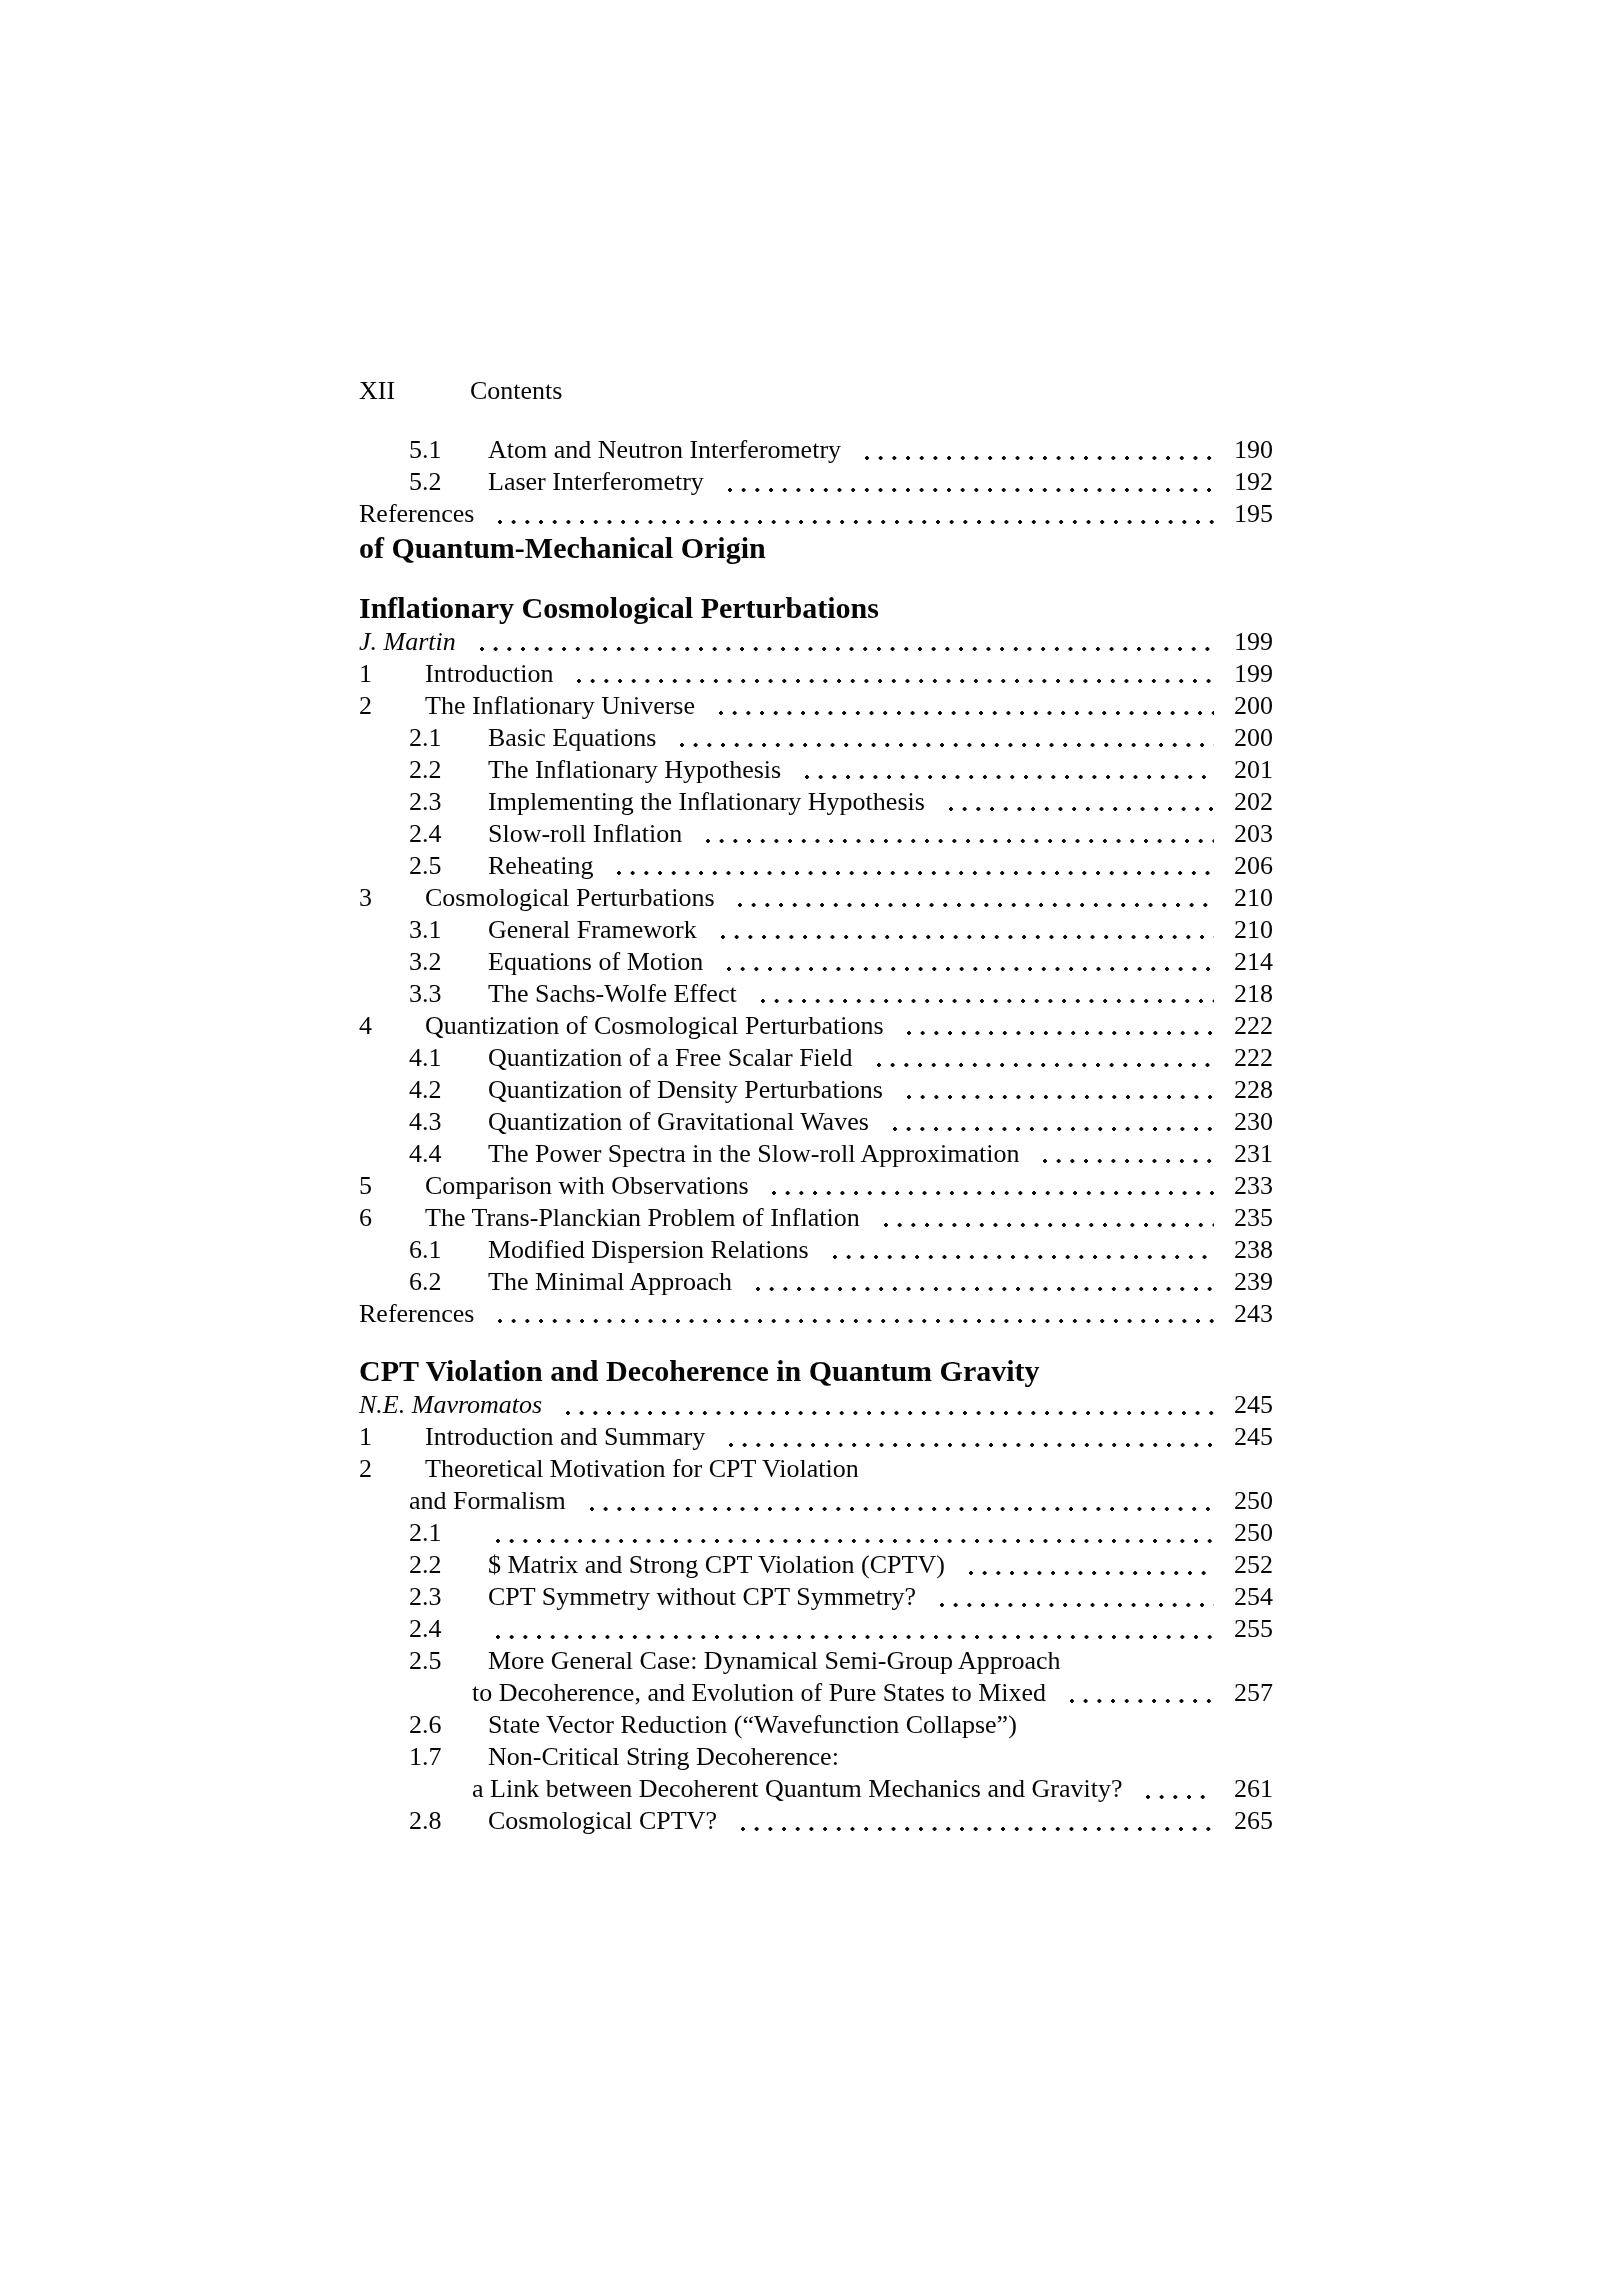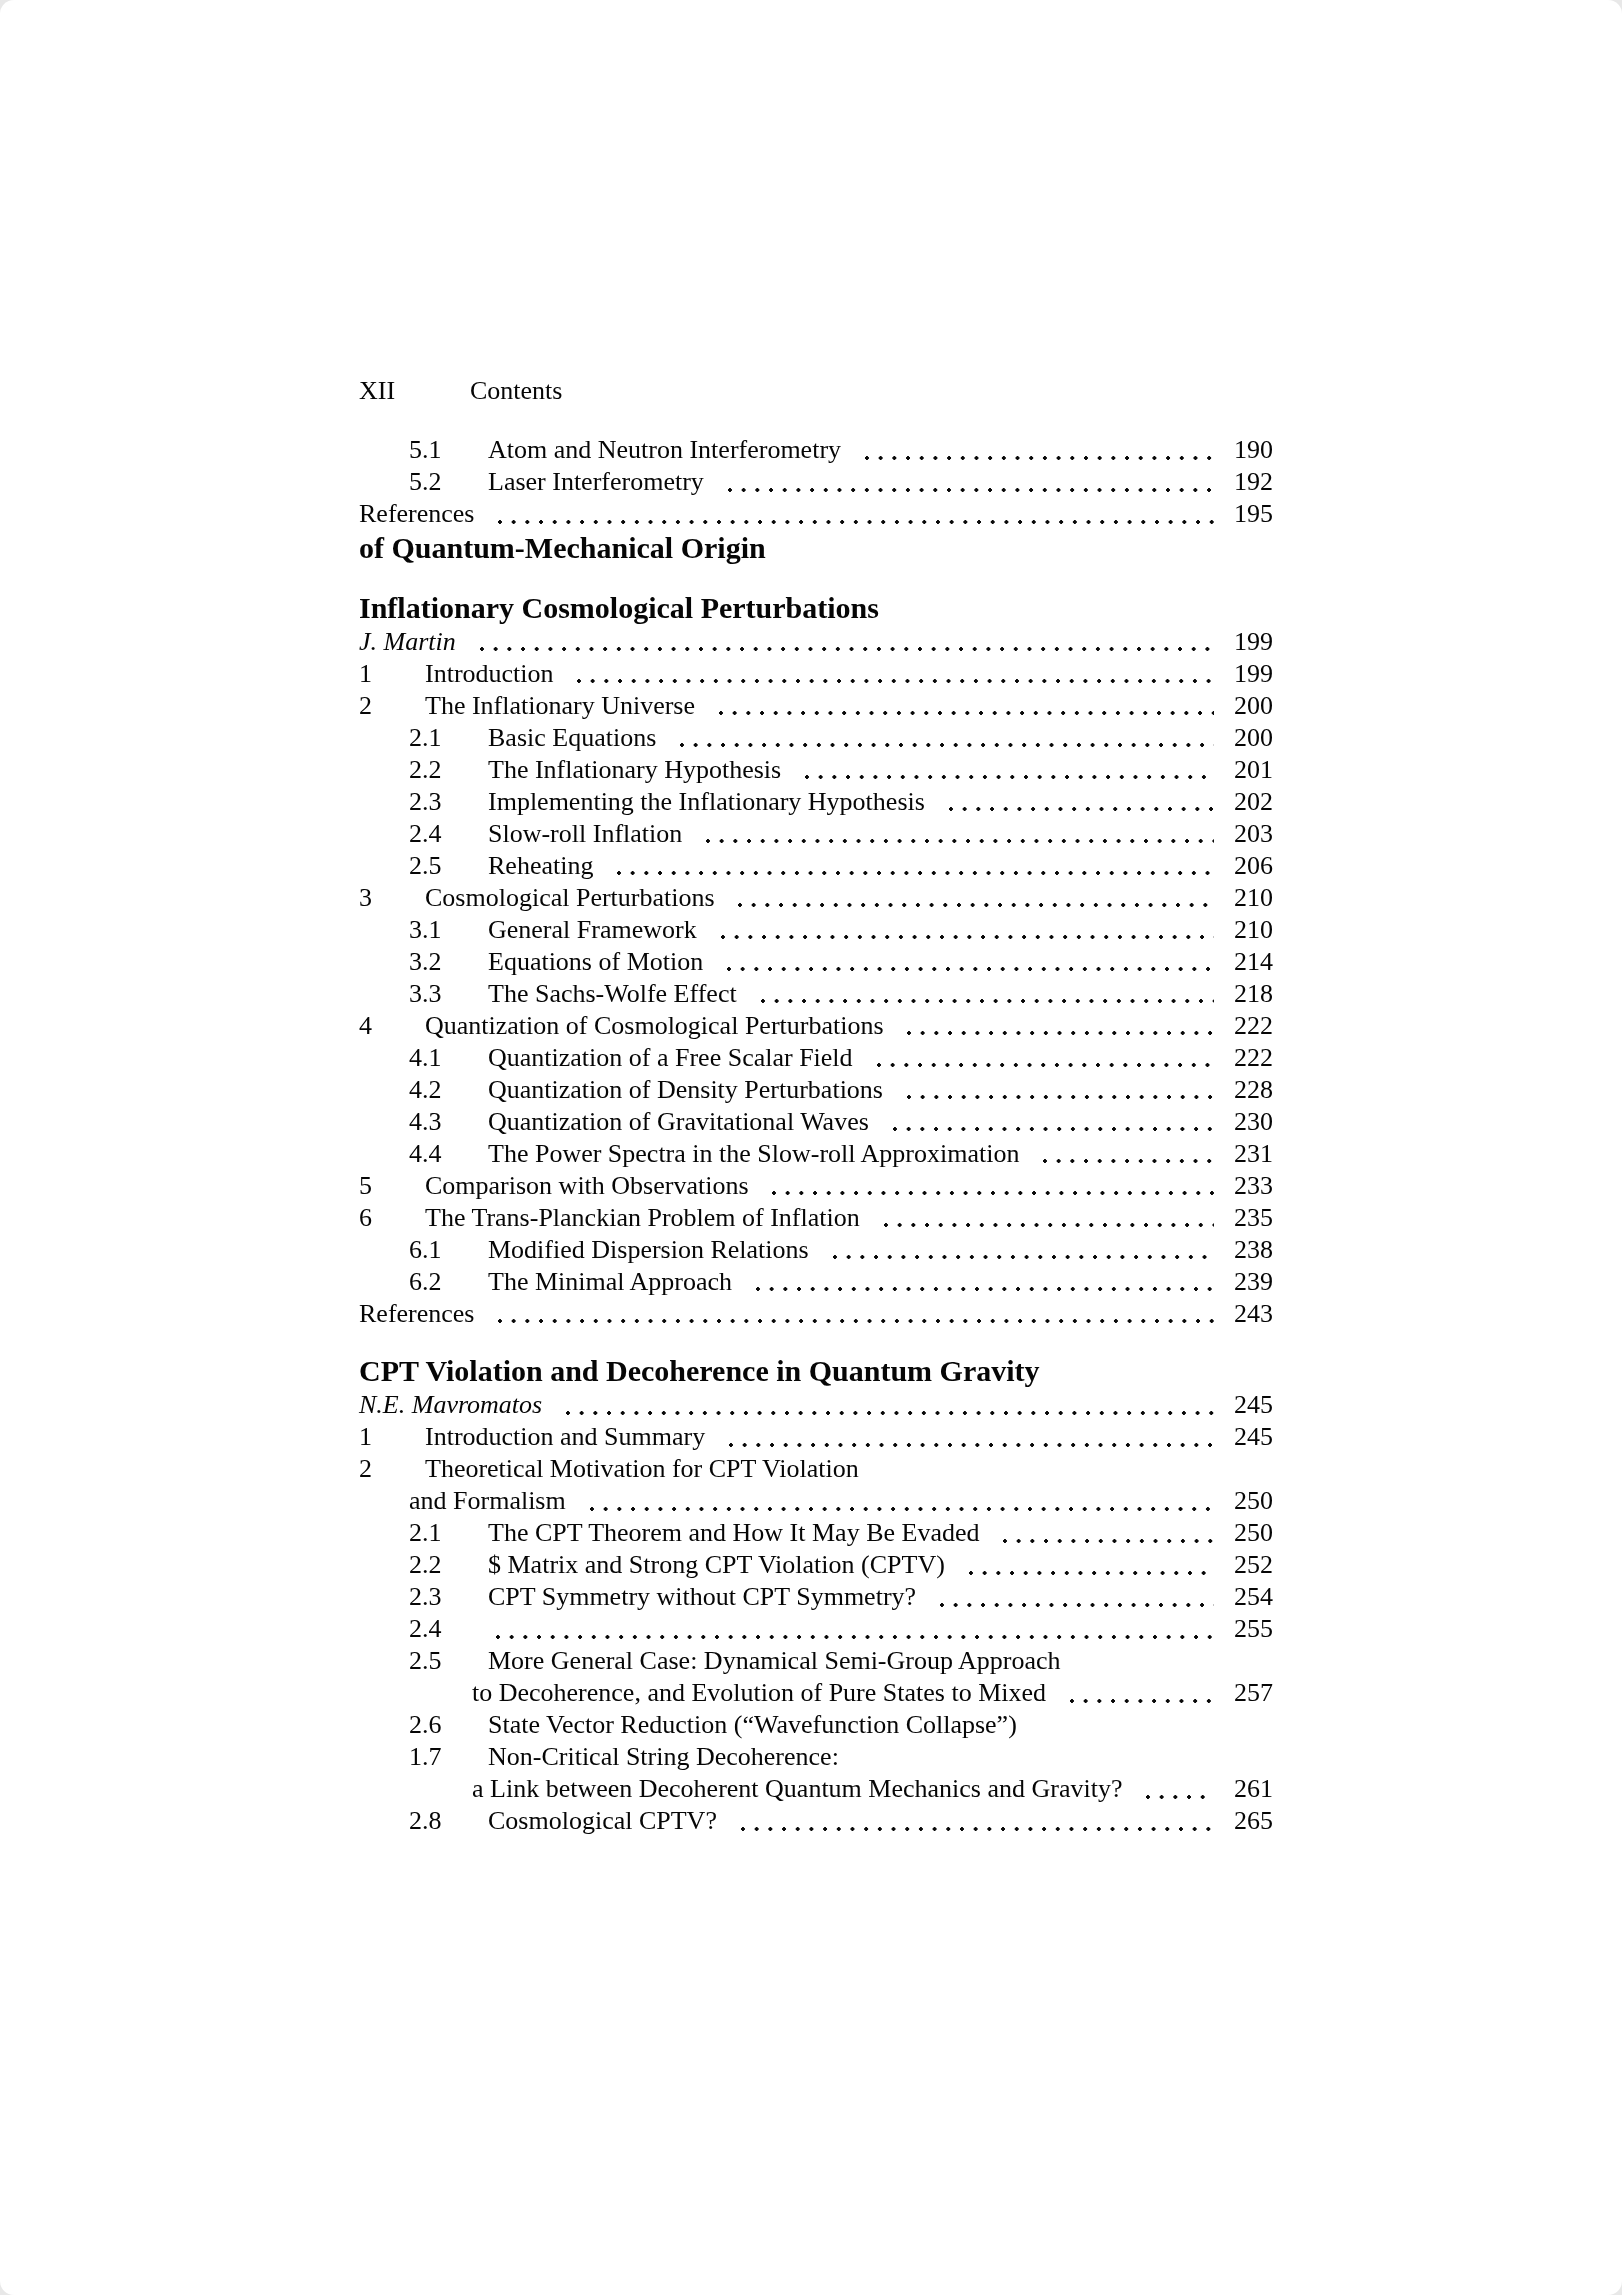--- a/index.html
+++ b/index.html
@@ -3,21 +3,20 @@
 <meta charset="utf-8">
 <style>
   html,body{margin:0;padding:0;background:#e8e8e8;}
   .sheet{
     position:relative;
     width:1622px;height:2295px;
     background:#ffffff;
     color:#060606;
     font-family:"Liberation Serif","DejaVu Serif",serif;
     overflow:hidden;
-    border-radius:14px;
   }
   .content{
     position:absolute;
     left:359px;top:375px;
     width:914px;
   }
   .toc-header{
     font-size:26px;line-height:32px;
     white-space:nowrap;
   }
@@ -233,21 +232,20 @@
           <span class="num">2</span>
           <span class="label">Theoretical Motivation for CPT Violation</span>
         </div>
         <div class="row cont ind1">
           <span class="label">and Formalism</span>
           <span class="leader"></span>
           <span class="page">250</span>
         </div>
         <div class="row entry ind2">
           <span class="num">2.1</span>
-          <span class="label">The CPT Theorem and How It May Be Evaded</span>
           <span class="leader"></span>
           <span class="page">250</span>
         </div>
         <div class="row entry ind2">
           <span class="num">2.2</span>
           <span class="label">$ Matrix and Strong CPT Violation (CPTV)</span>
           <span class="leader"></span>
           <span class="page">252</span>
         </div>
         <div class="row entry ind2">

